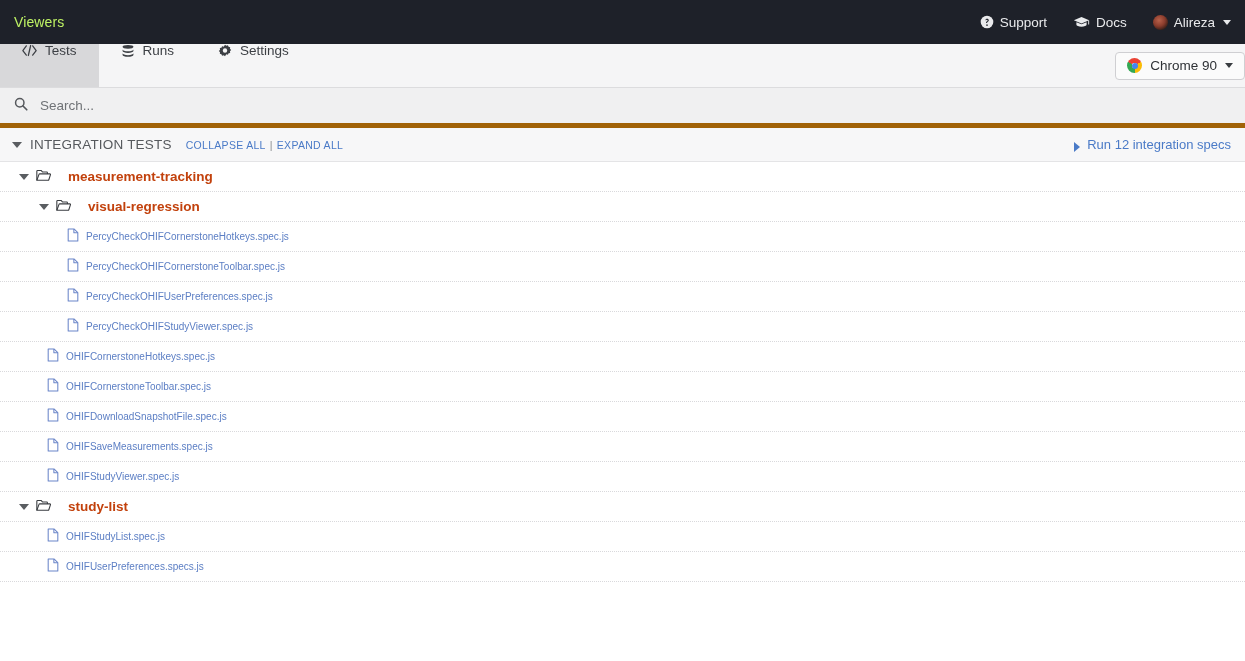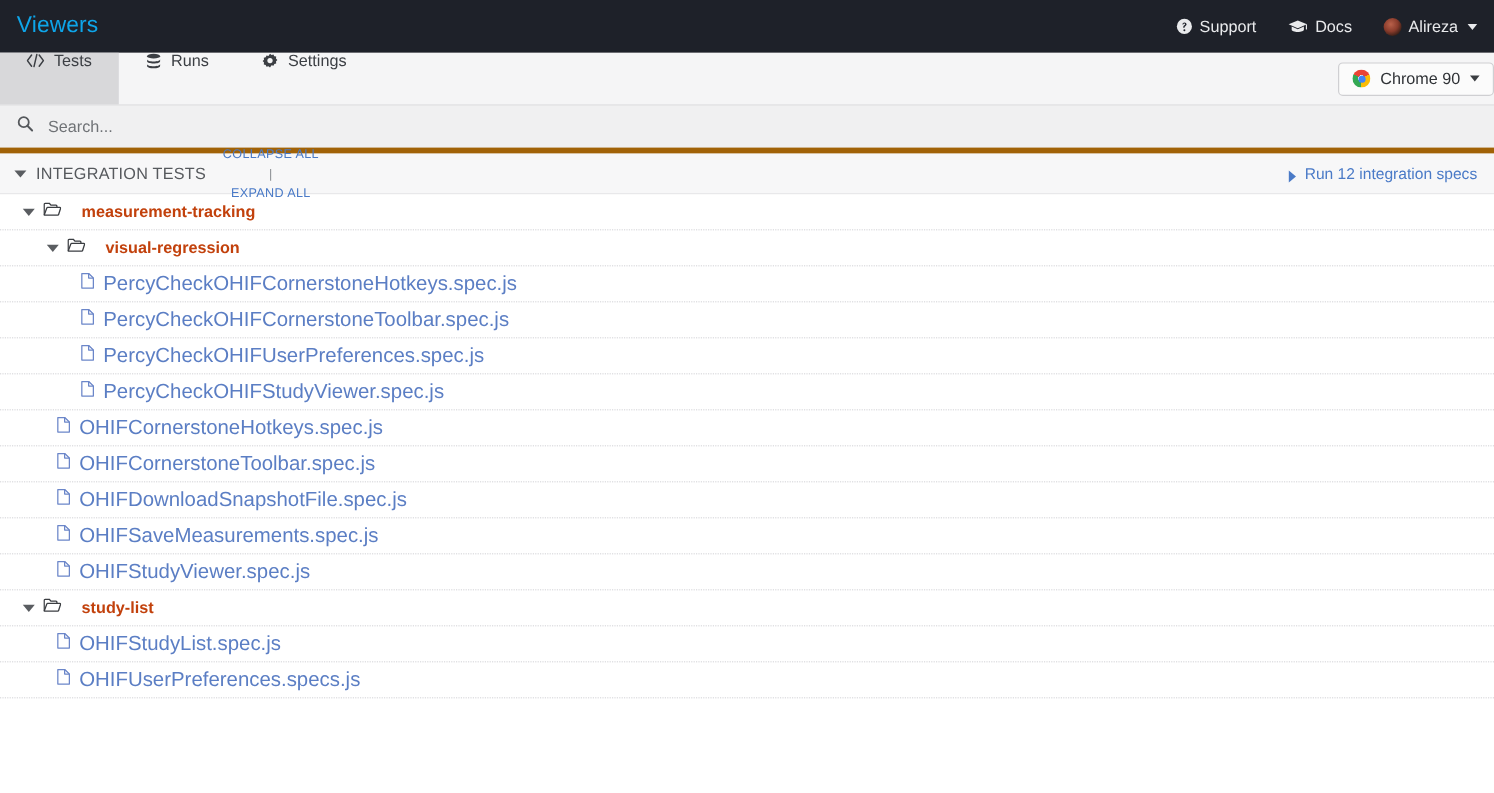--- a/index.html
+++ b/index.html
@@ -15,22 +15,22 @@
   
   .topbar {
     height: 44px;
     background: #1e2129;
     display: flex;
     align-items: center;
     padding: 0 14px;
     color: #e6e8ea;
   }
   .topbar-title {
-    font-size: 19px;
-    color: #0ea5e9;
+    font-size: 14px;
+    color: #bef264;
     letter-spacing: .1px;
   }
   .topbar-spacer { flex: 1 1 auto; }
   .topbar-actions {
     display: flex;
     align-items: center;
     gap: 26px;
   }
   .topbar-link {
     display: flex;
@@ -174,21 +174,20 @@
     letter-spacing: .2px;
   }
   .section-links {
     font-size: 10.5px;
     color: #4a7ac7;
     letter-spacing: .3px;
     margin-left: 6px;
     display: flex;
     align-items: center;
     gap: 4px;
-    flex-direction: column;
   }
   .section-links a { color: #4a7ac7; text-decoration: none; cursor: pointer; }
   .section-links .sep { color: #8a8d91; }
   .section-head-spacer { flex: 1 1 auto; }
   .run-specs {
     display: flex;
     align-items: flex-end;
     gap: 7px;
     font-size: 13px;
     color: #4a7ac7;
@@ -208,21 +207,21 @@
     cursor: pointer;
     white-space: nowrap;
   }
   .row.folder .row-label {
     font-size: 13.5px;
     color: #c2410c;
     font-weight: bold;
     margin-left: 10px;
   }
   .row.file .row-label {
-    font-size: 17px;
+    font-size: 10px;
     color: #5b7ec4;
   }
   .indent { flex: 0 0 auto; }
 
   .folder-icon, .file-icon { display: block; flex: 0 0 auto; }
 </style>
 </head>
 <body>
 
 <div class="topbar">

